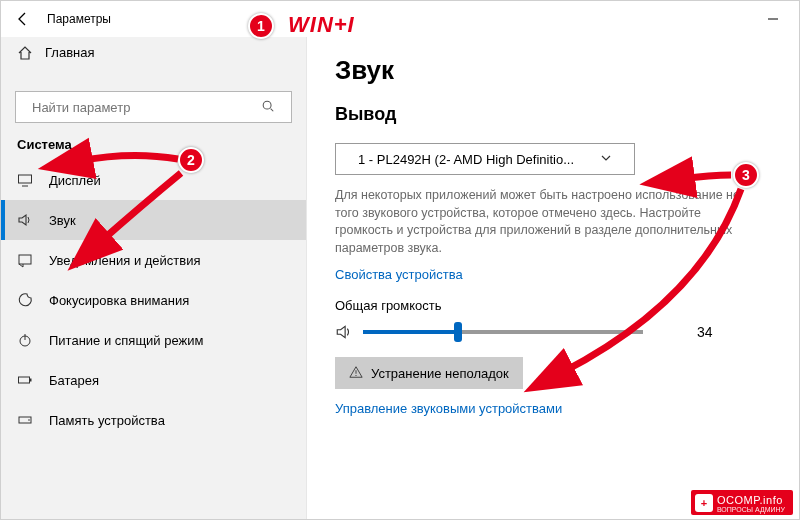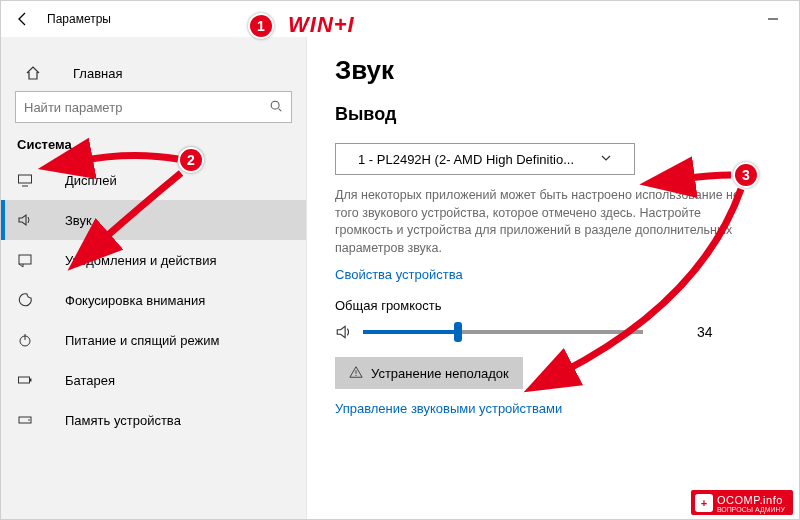--- a/index.html
+++ b/index.html
@@ -37,50 +37,50 @@
     flex: 1; display: flex;
   }
   .sidebar {
     width: 306px;
     background: #f2f2f2;
     padding: 8px 0;
     display: flex; flex-direction: column;
     border-right: 1px solid #e7e7e7;
   }
   .sidebar .home {
-    display: flex; align-items: flex-end;
+    display: flex; align-items: flex-start;
     height: 36px;
-    padding: 0 24px;
-    gap: 32px;
+    padding: 0 16px;
+    gap: 12px;
   }
   .sidebar .home .icon { width: 16px; display:flex; }
   .sidebar .search {
     margin: 10px 14px 14px 14px;
     height: 32px;
     border: 1px solid #b6b6b6;
     background: #fff;
     display: flex; align-items: center;
-    padding: 0 8px;
+    padding: 0 16px;
   }
   .sidebar .search input {
     border: none; outline: none; flex: 1;
     font-size: 13px; background: transparent;
   }
   .group-label {
     padding: 0 16px;
     font-weight: 600;
     font-size: 13px;
     margin-bottom: 8px;
   }
   .navlist { display: flex; flex-direction: column; }
   .navitem {
     display: flex; align-items: center;
     height: 40px;
     padding: 0 16px;
-    gap: 32px;
+    gap: 16px;
     cursor: pointer;
   }
   .navitem .icon {
     width: 16px; height: 16px;
     display: flex; align-items: center; justify-content: center;
     color: #333;
   }
   .navitem.selected {
     background: #d8d8d8;
     position: relative;

